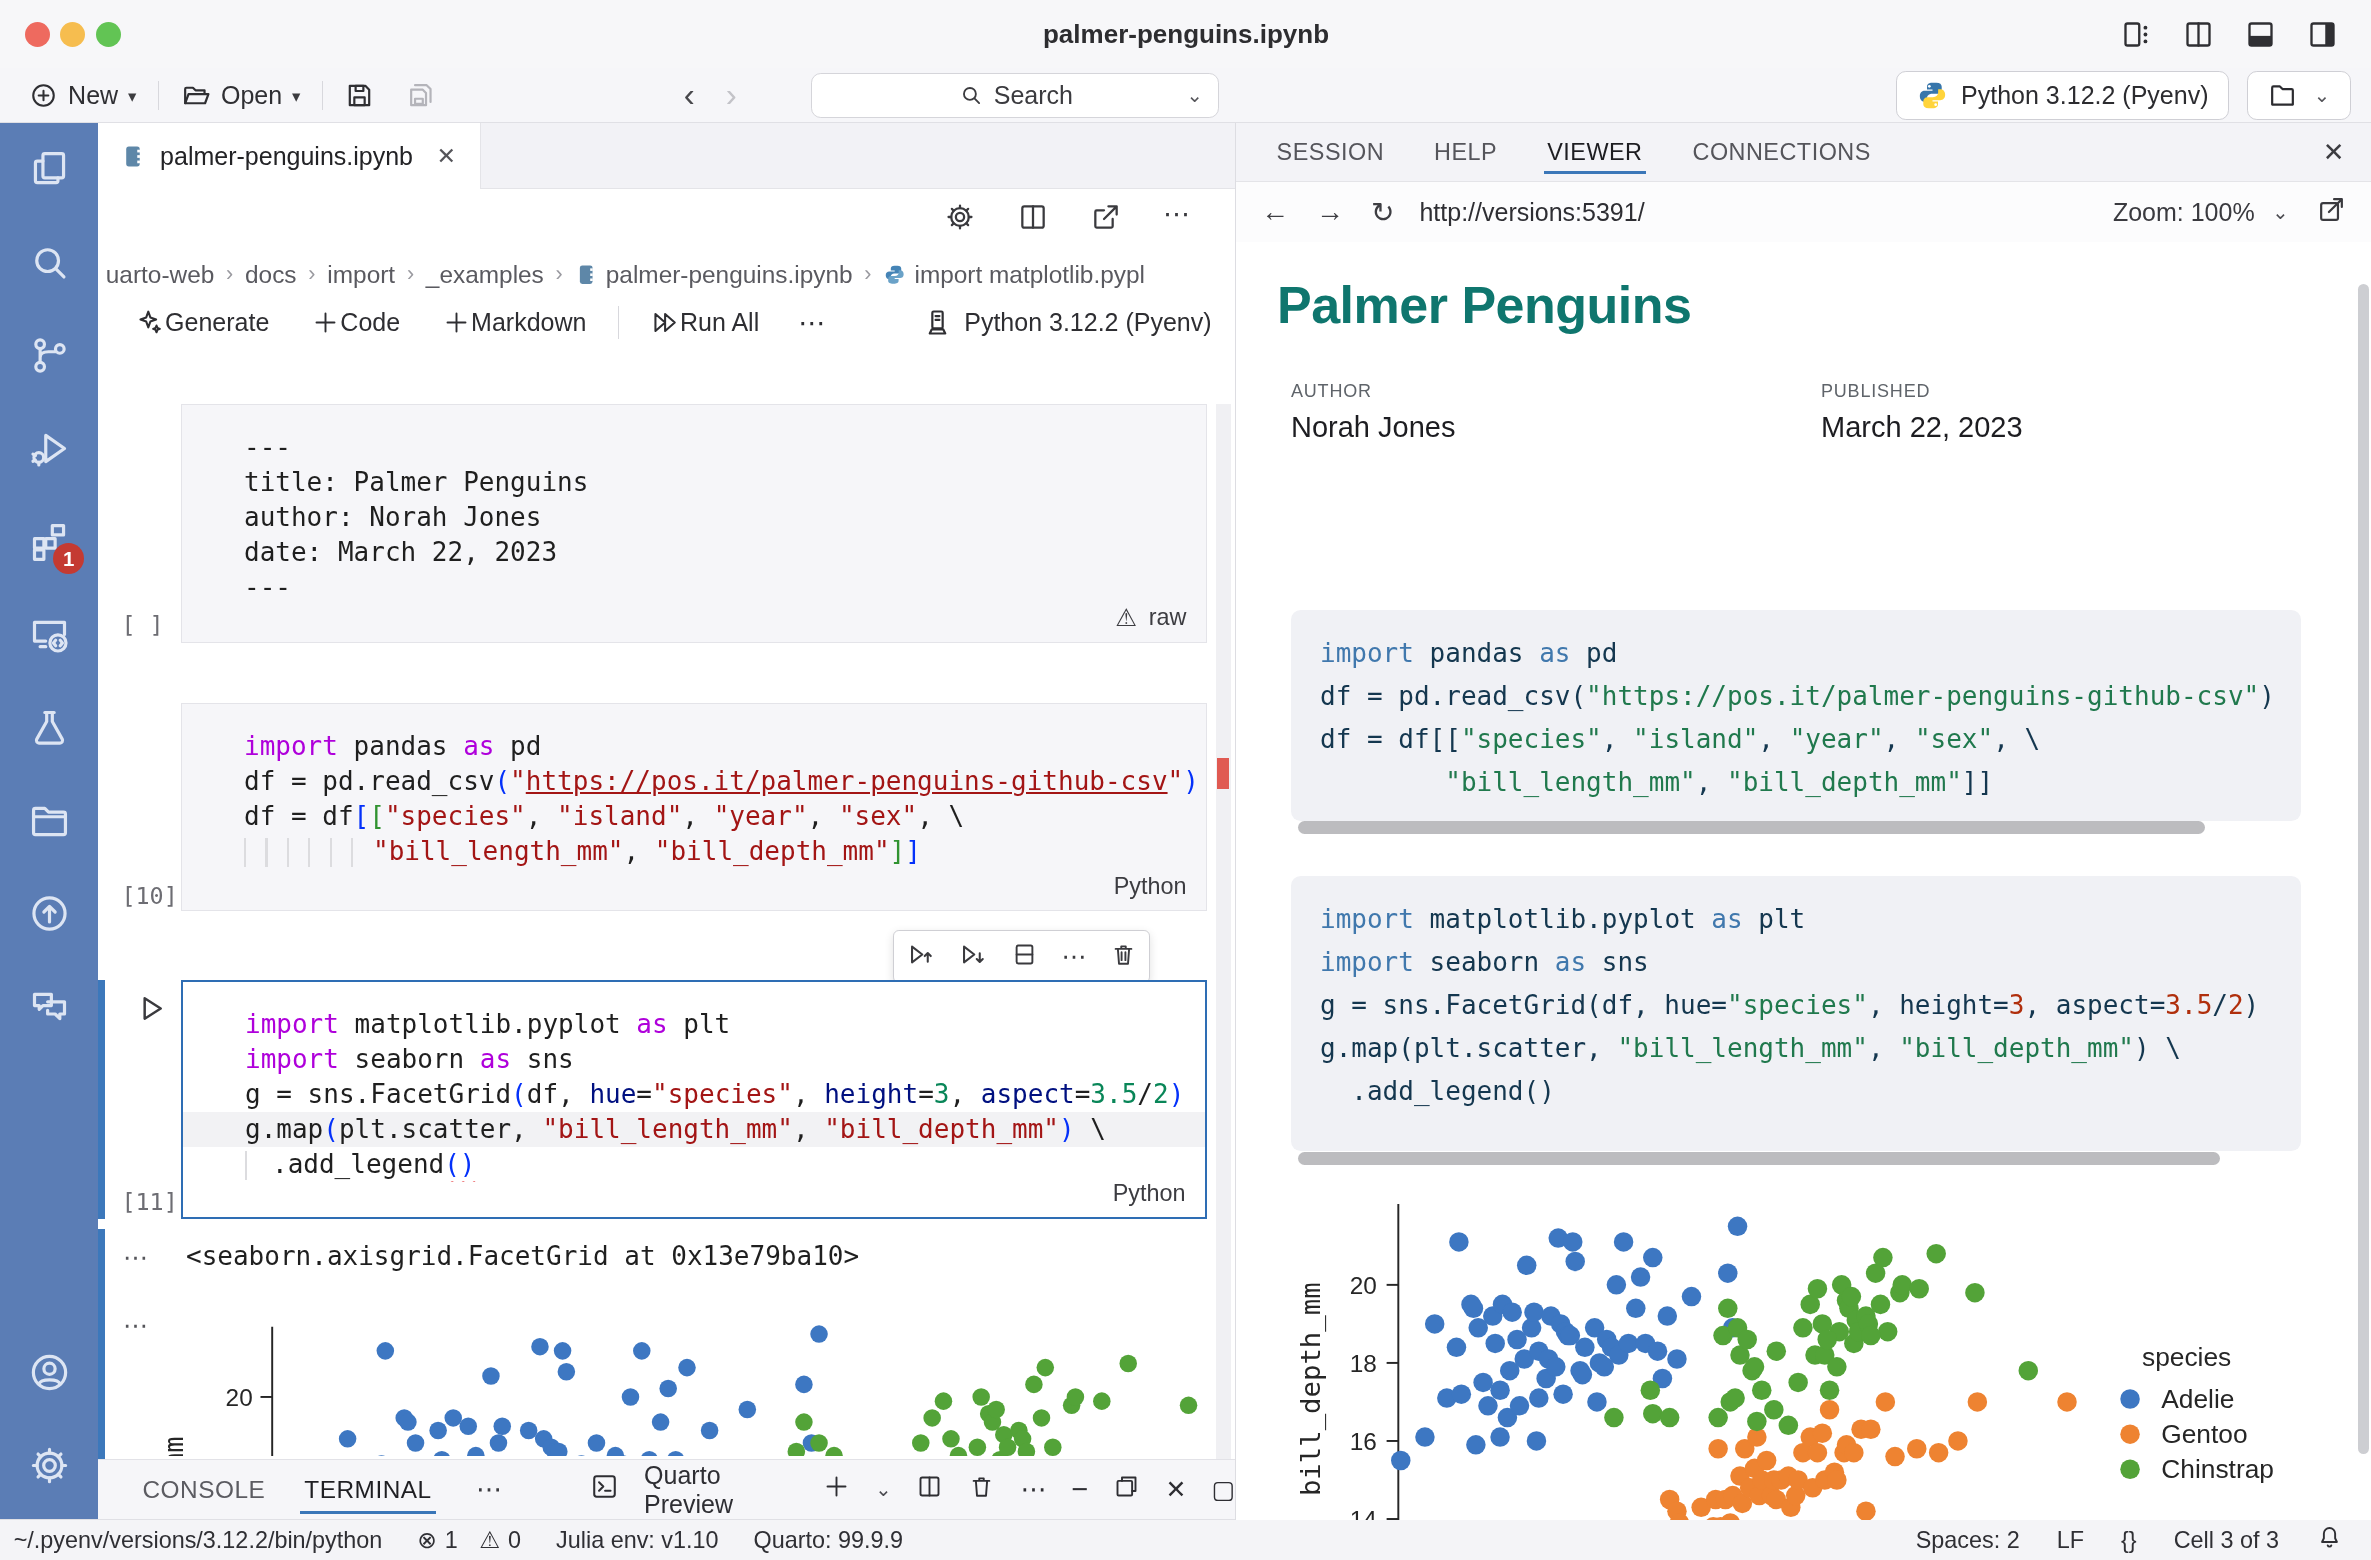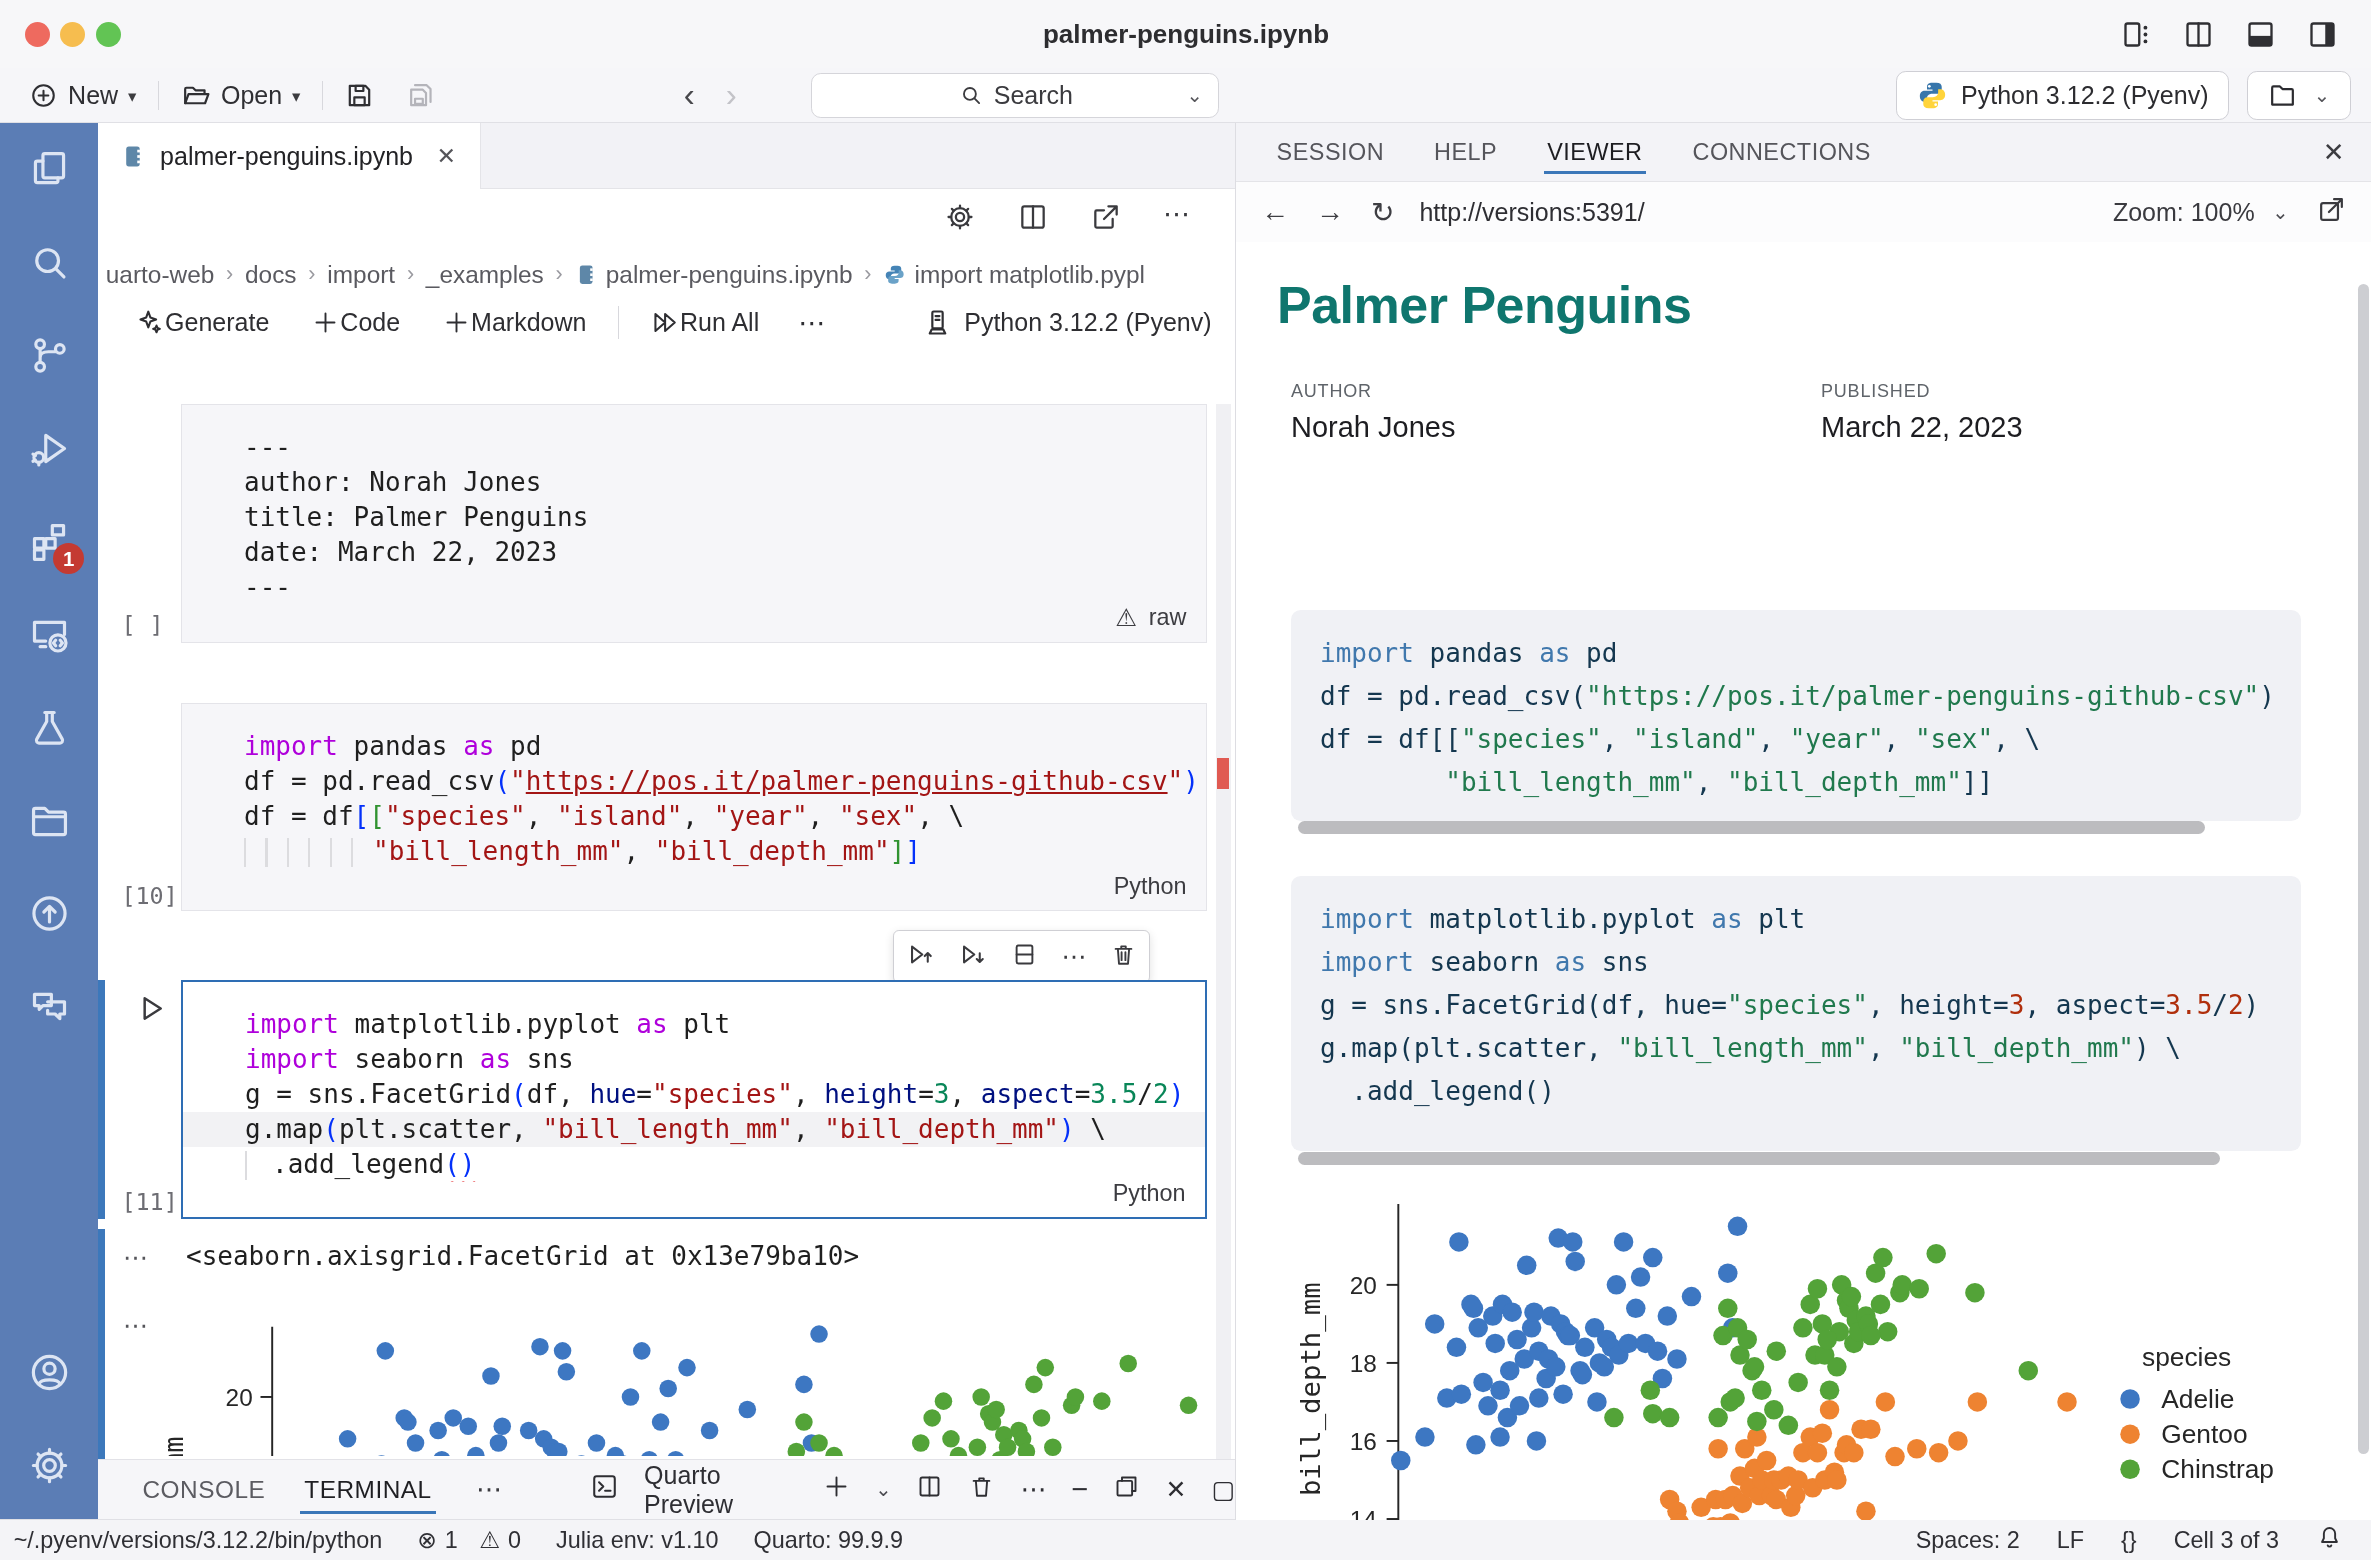--- a/index.html
+++ b/index.html
@@ -401,21 +401,21 @@
     <div class="abs nbkernel">
       <svg class="ic" width="31" height="31" viewBox="0 0 24 24">
           <rect x="8" y="3.5" width="8" height="13" rx="1"></rect>
           <path d="M10.5 7h3M10.5 10h3"></path>
           <path d="M6 20.5h12l-1.6-3.2H7.6z"></path>
         </svg>
       <span>Python 3.12.2 (Pyenv)</span>
     </div>
 
     <div class="cellbox" style="top:281px;height:239px">
-      <div class="codewrap code"><div class="cl"><span class="rw">---</span></div><div class="cl"><span class="rw">author: Norah Jones</span></div><div class="cl"><span class="rw">title: Palmer Penguins</span></div><div class="cl"><span class="rw">date: March 22, 2023</span></div><div class="cl"><span class="rw">---</span></div></div>
+      <div class="codewrap code"><div class="cl"><span class="rw">---</span></div><div class="cl"><span class="rw">title: Palmer Penguins</span></div><div class="cl"><span class="rw">author: Norah Jones</span></div><div class="cl"><span class="rw">date: March 22, 2023</span></div><div class="cl"><span class="rw">---</span></div></div>
       <div class="rawlbl">
         <span style="font-size:24.4px">⚠</span>
         <span>raw</span>
       </div>
     </div>
     <div class="execlbl" style="top:488px">[ ]</div>
 
     <div class="cellbox" style="top:580px;height:208px">
       <div class="codewrap code"><div class="cl"><span class="ek">import</span><span class="et"> pandas </span><span class="ek">as</span><span class="et"> pd</span></div><div class="cl"><span class="et">df = pd.read_csv</span><span class="ep">(</span><span class="es">"</span><span class="eu">https://pos.it/palmer-penguins-github-csv</span><span class="es">"</span><span class="ep">)</span></div><div class="cl"><span class="et">df = df</span><span class="ep">[</span><span class="eg">[</span><span class="es">"species"</span><span class="et">, </span><span class="es">"island"</span><span class="et">, </span><span class="es">"year"</span><span class="et">, </span><span class="es">"sex"</span><span class="et">, \</span></div><div class="cl"><span class="ig"></span><span class="es">"bill_length_mm"</span><span class="et">, </span><span class="es">"bill_depth_mm"</span><span class="eg">]</span><span class="ep">]</span></div></div>
       <div class="langlbl">Python</div>

